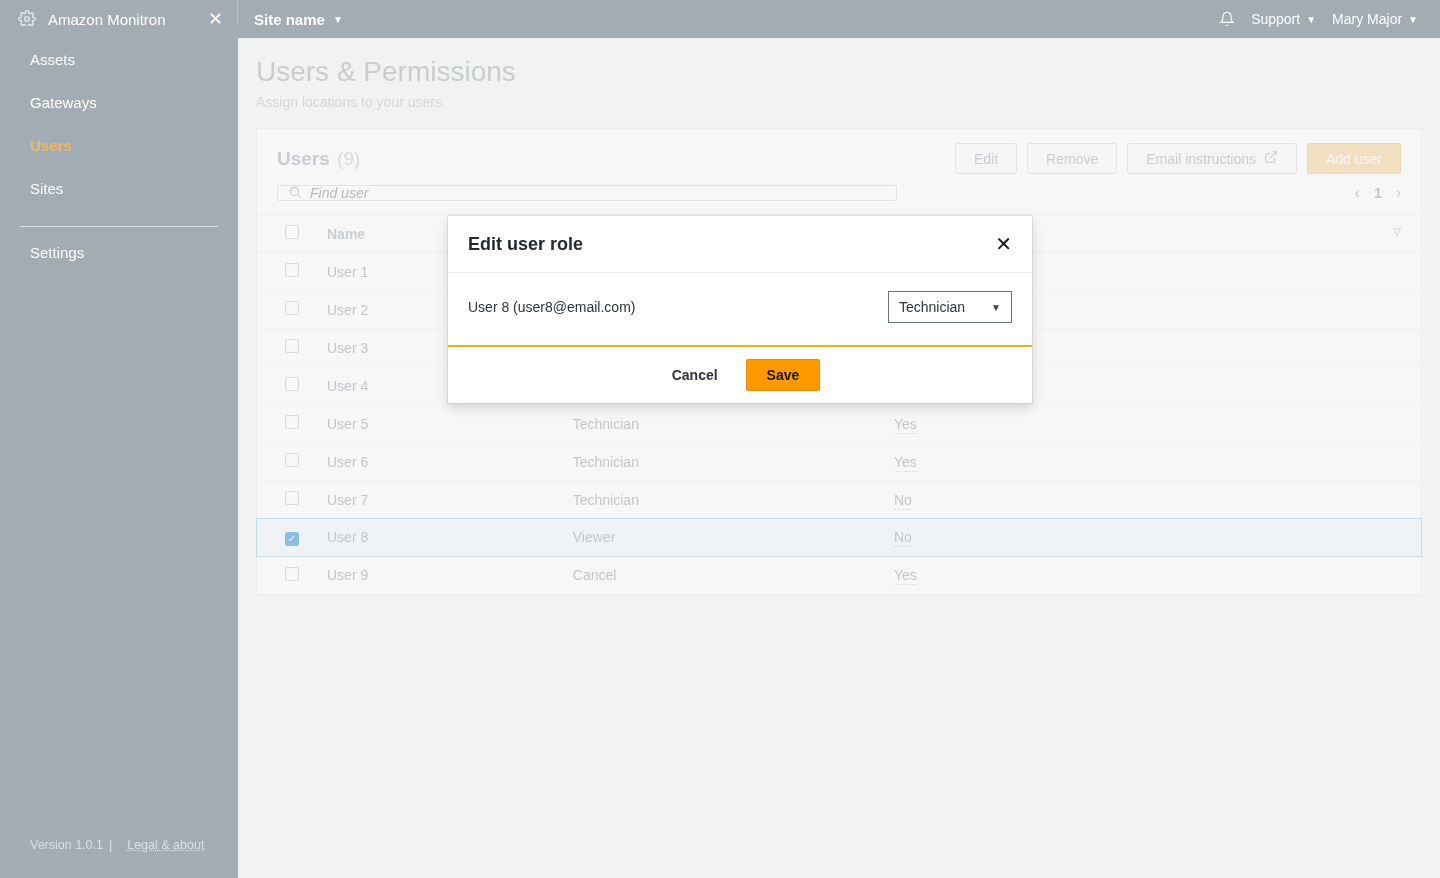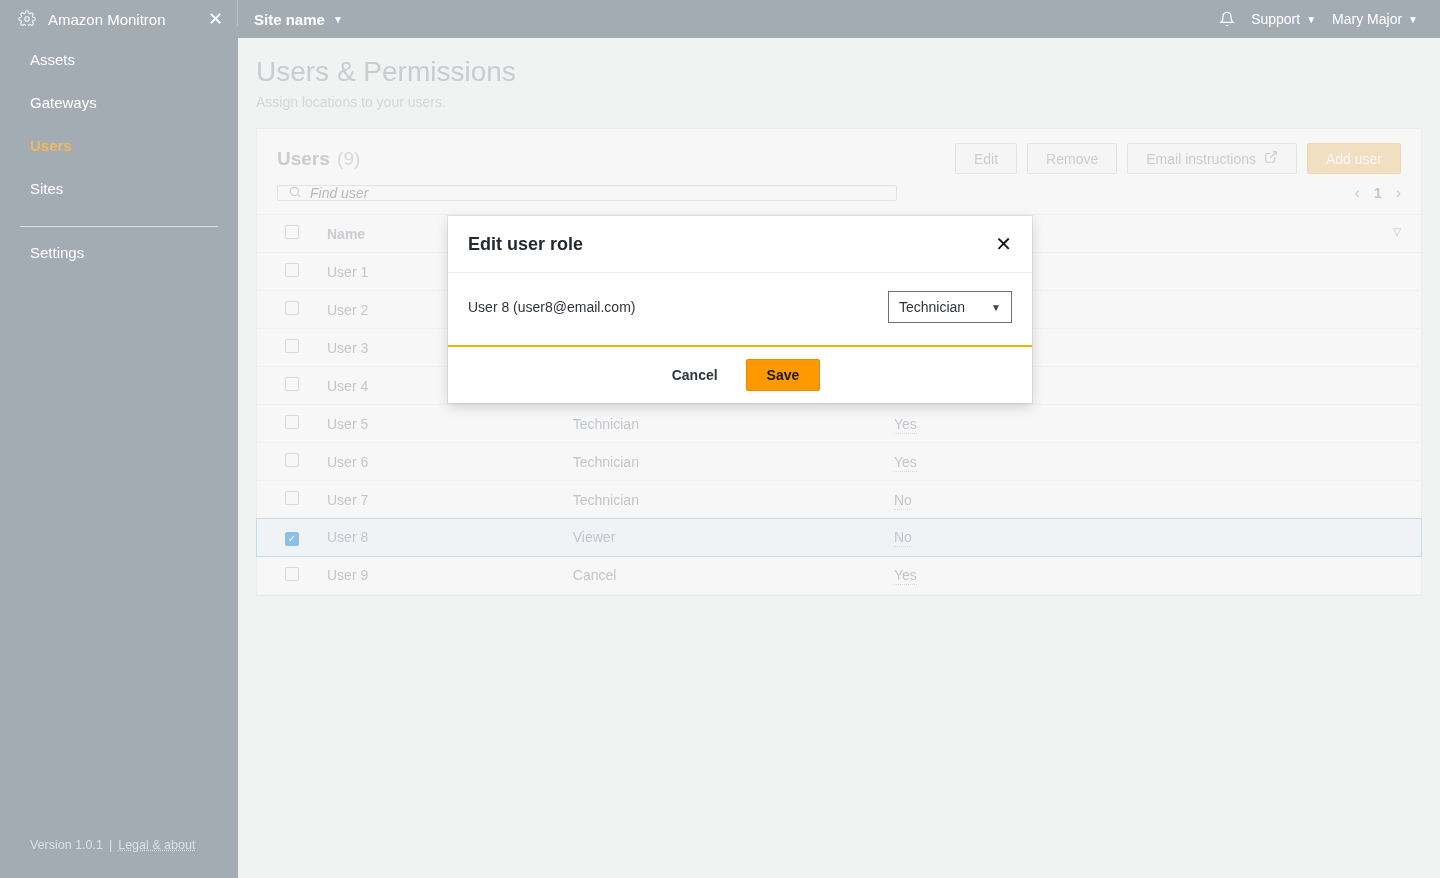--- a/index.html
+++ b/index.html
@@ -63,21 +63,21 @@
     background: rgba(255,255,255,.6);
     margin: 4px 20px;
   }
   .side-footer {
     margin-top: auto;
     padding: 0 30px 26px;
     font-size: 12.5px;
     color: #dbe0e5;
     display: flex; gap: 6px;
   }
-  .side-footer .link { text-decoration: underline dotted; cursor: pointer; }
+  .side-footer .link { text-decoration: underline dotted; cursor: pointer; margin-left: 9px; }
 
   
   .main {
     position: absolute;
     top: 38px; left: 238px; right: 0; bottom: 0;
     background: #f2f3f3;
     padding: 18px;
     overflow: auto;
   }
   .page-title { font-size: 28px; font-weight: 400; color: #9aa2ab; }

